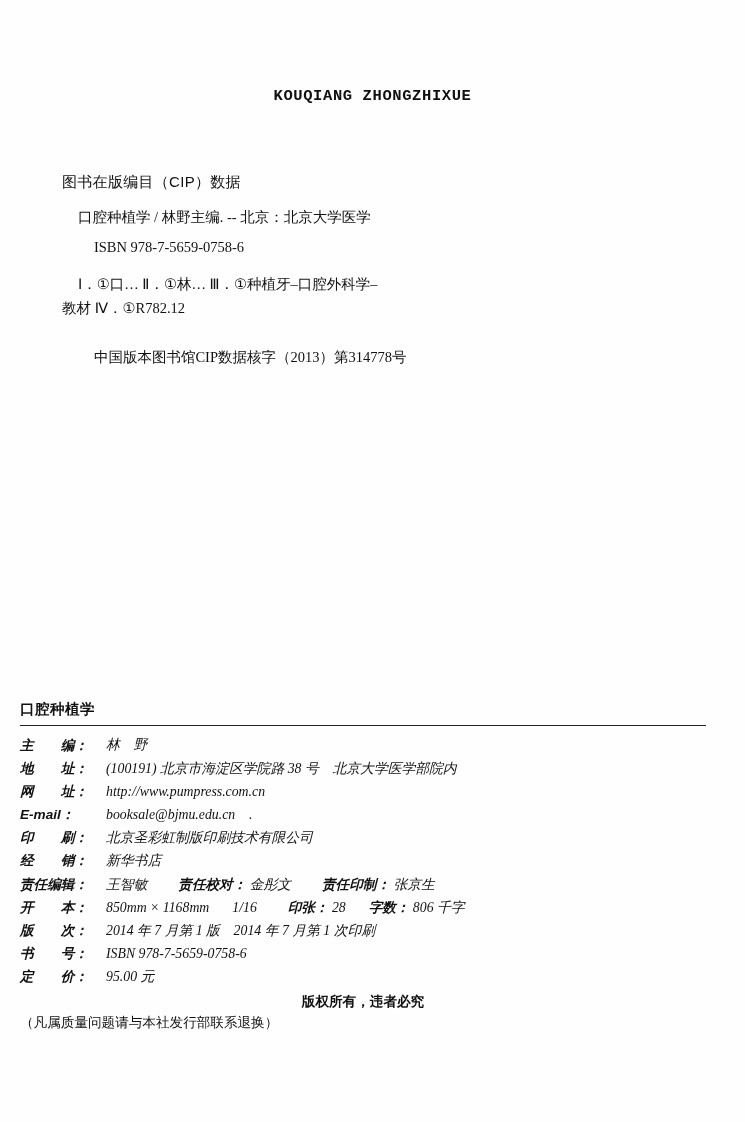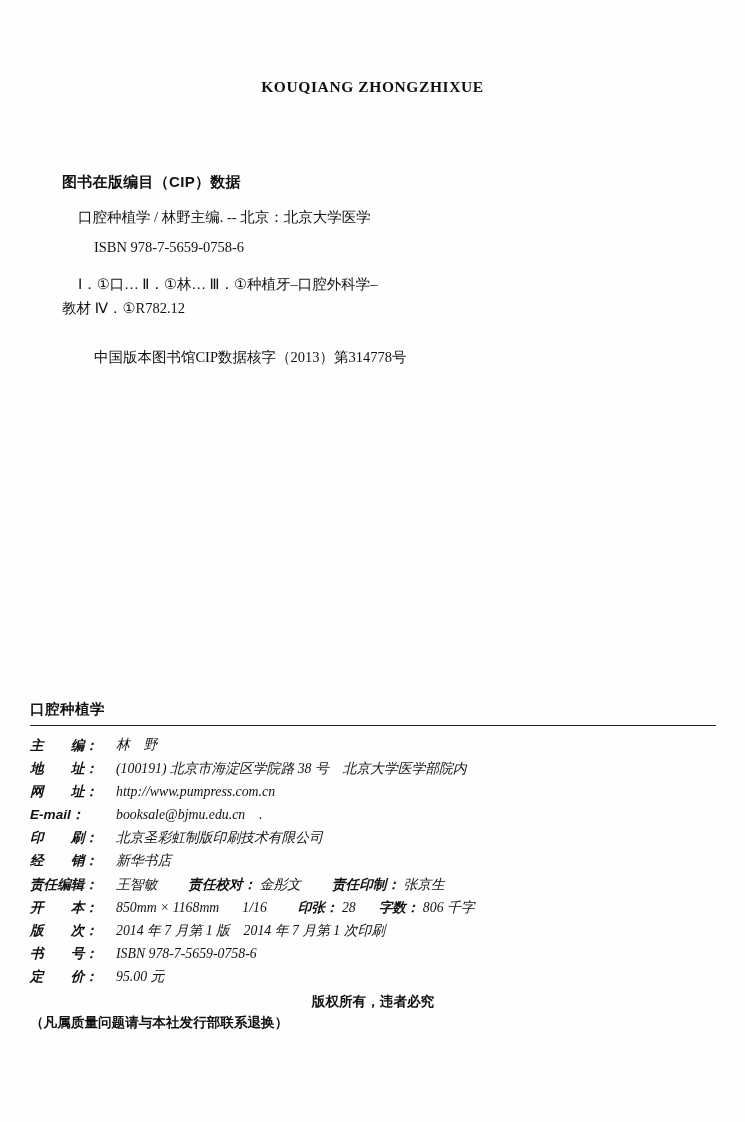--- a/index.html
+++ b/index.html
@@ -18,61 +18,61 @@
   .page {
     position: relative;
     width: 745px;
     height: 1122px;
     background: #fefefe;
   }
 
   
   .pinyin-title {
     position: absolute;
-    top: 78px;
+    top: 87px;
     left: 0;
     width: 745px;
     text-align: center;
-    font-family: Liberation Serif, serif;
+    font-family: Liberation Mono, monospace;
     font-weight: bold;
     font-size: 15.5px;
     letter-spacing: 0.6px;
     color: #111;
   }
 
   
   .cip-block {
     position: absolute;
     top: 170px;
     left: 62px;
     width: 440px;
     font-size: 14.5px;
     line-height: 1.62;
     color: #111;
   }
   .cip-heading {
     font-family: "Liberation Sans", sans-serif;
-    font-weight: bold;
+    font-weight: normal;
     font-size: 15px;
     letter-spacing: 0.3px;
     margin-bottom: 12px;
   }
   .cip-line {
     white-space: nowrap;
   }
   .indent-1 { text-indent: 1.1em; }
   .indent-2 { text-indent: 2.2em; }
   .gap-top-sm { margin-top: 6px; }
   .gap-top-md { margin-top: 14px; }
   .gap-top-lg { margin-top: 26px; }
 
   
   .colophon {
     position: absolute;
-    left: 30px;
+    left: 20px;
     top: 700px;
     width: 686px;
     font-size: 13.6px;
     color: #111;
   }
   .colophon-title {
     font-family: "Liberation Sans", sans-serif;
     font-weight: bold;
     font-size: 14.5px;
     padding-bottom: 6px;
@@ -118,21 +118,21 @@
 
   .notice {
     font-family: "Liberation Sans", sans-serif;
     font-weight: bold;
     font-size: 13.6px;
     padding-top: 4px;
     text-align: center;
   }
   .notice-sub {
     font-family: "Liberation Serif", serif;
-    font-weight: bold;
+    font-weight: normal;
     font-size: 13.6px;
     padding-top: 3px;
   }
 </style>
 </head>
 <body>
 
 <div class="page">
 
   <div class="pinyin-title">KOUQIANG ZHONGZHIXUE</div>

